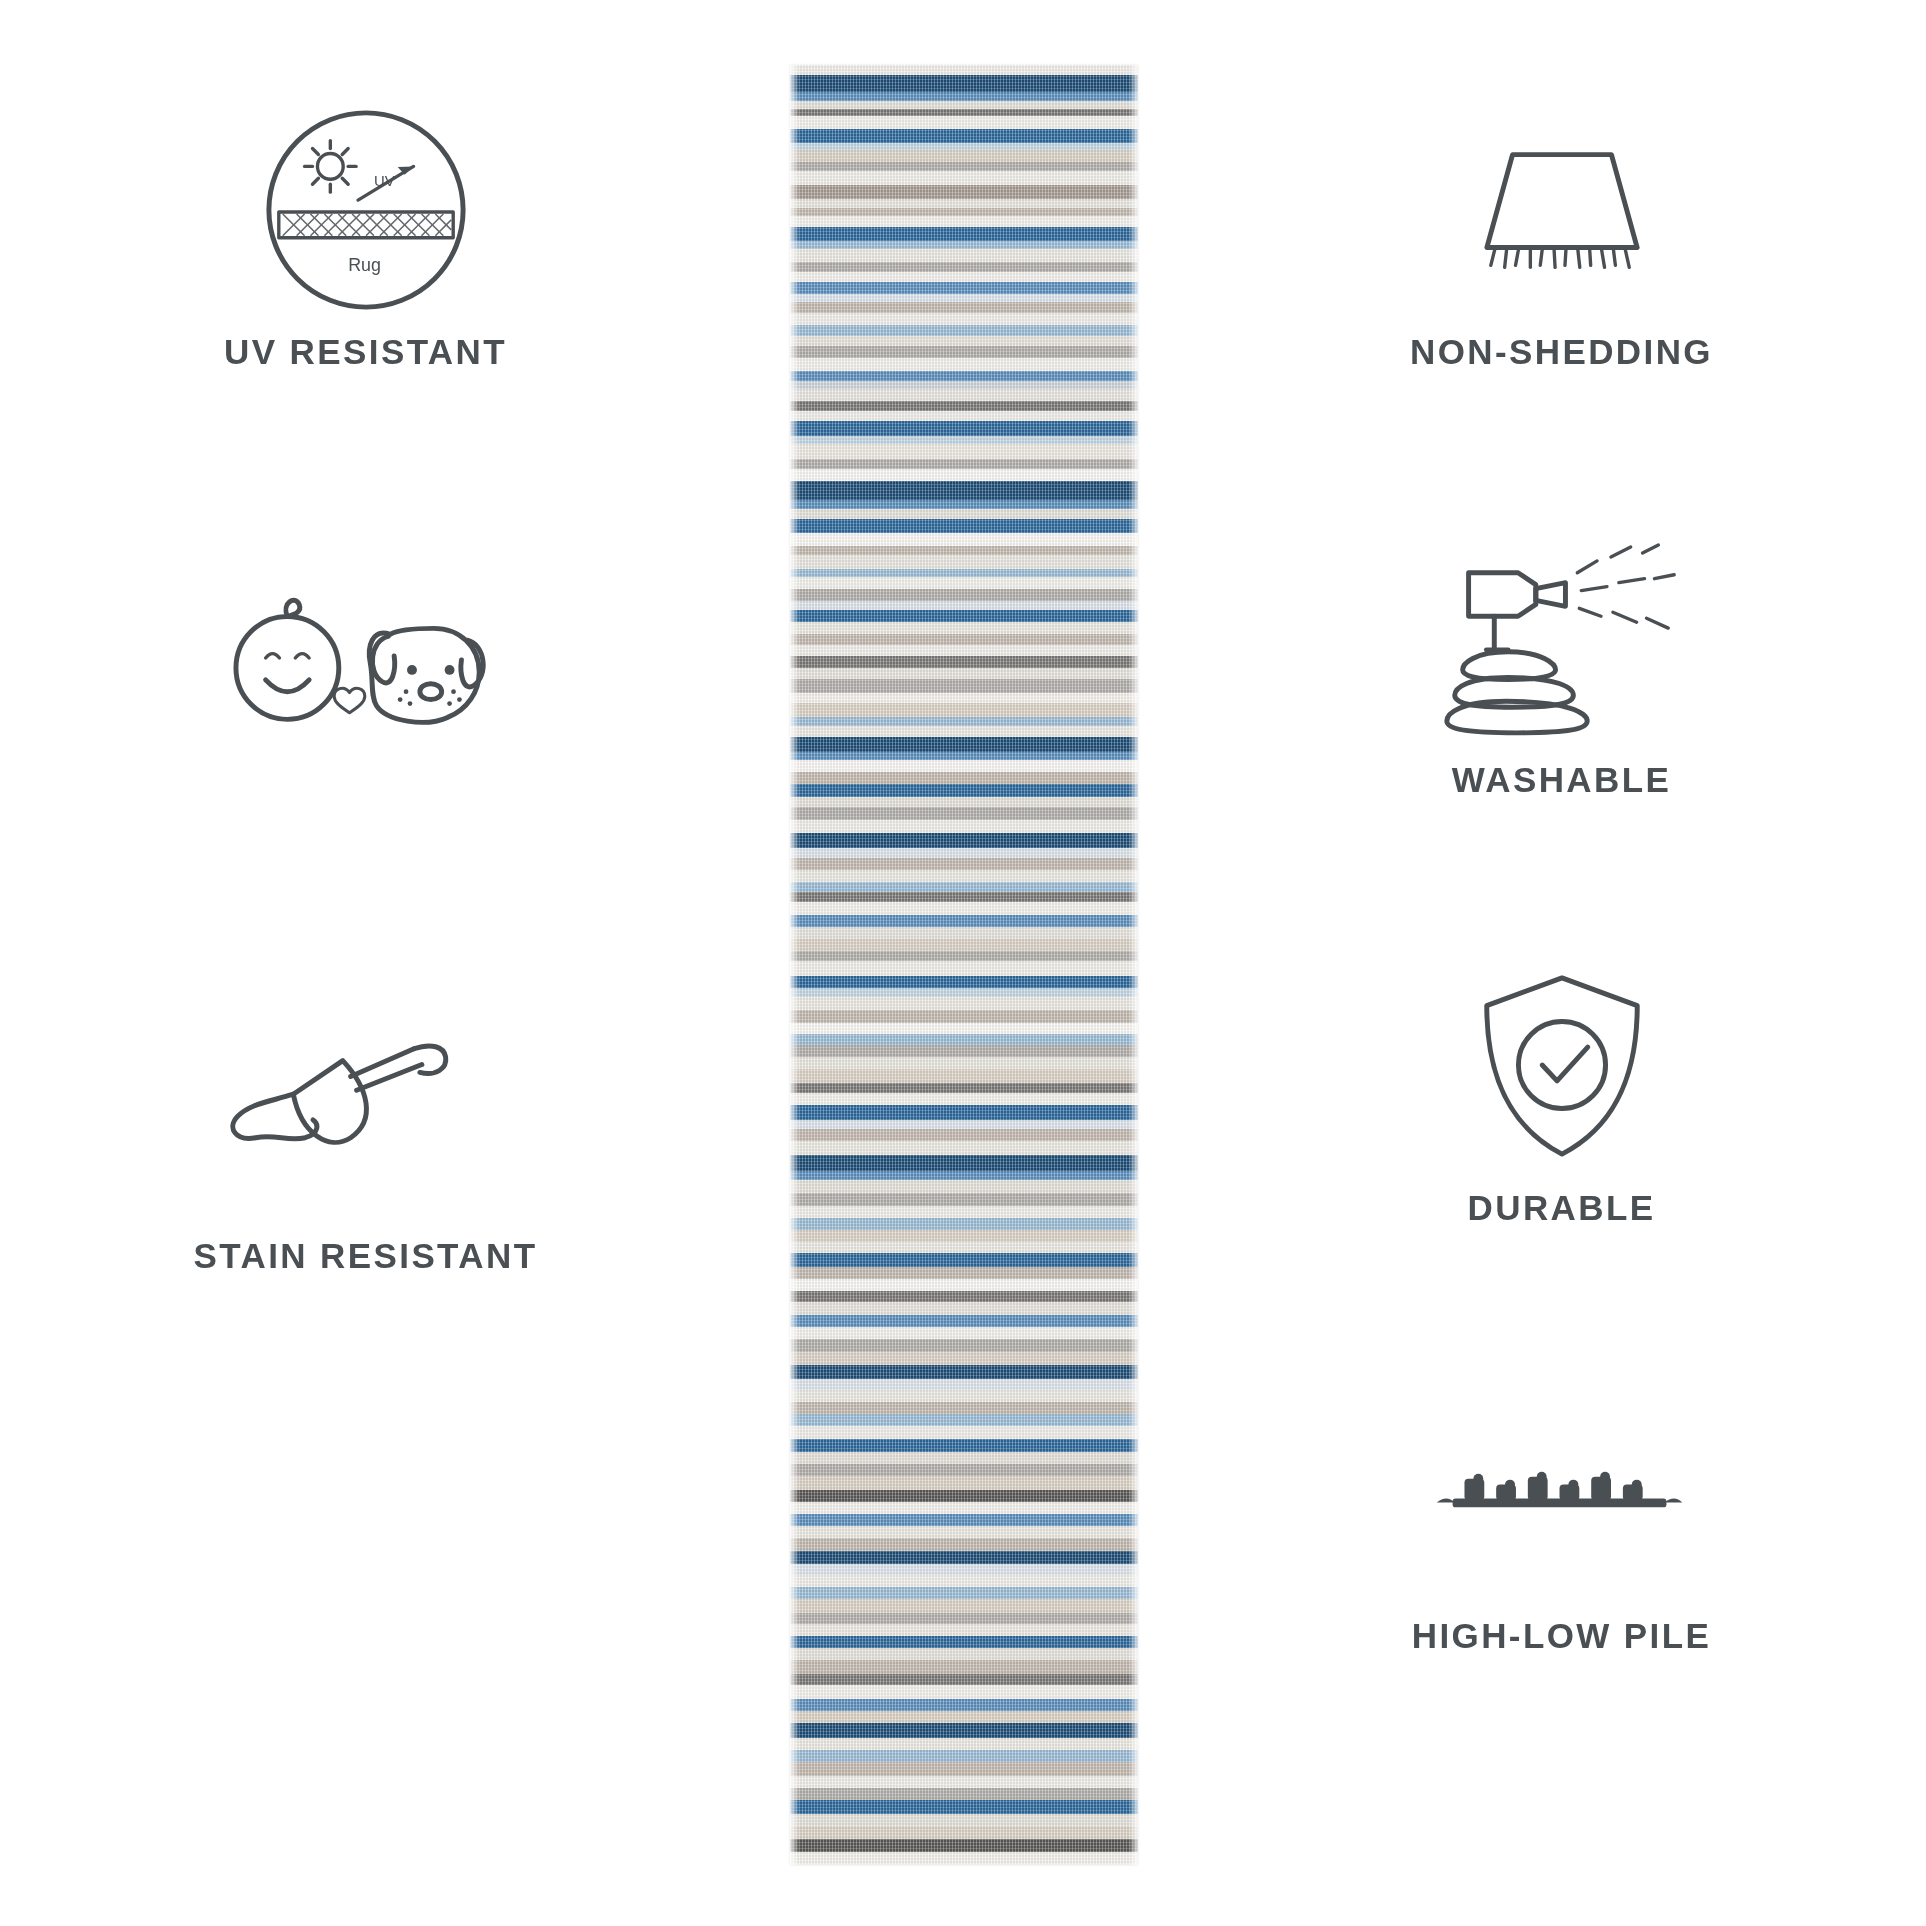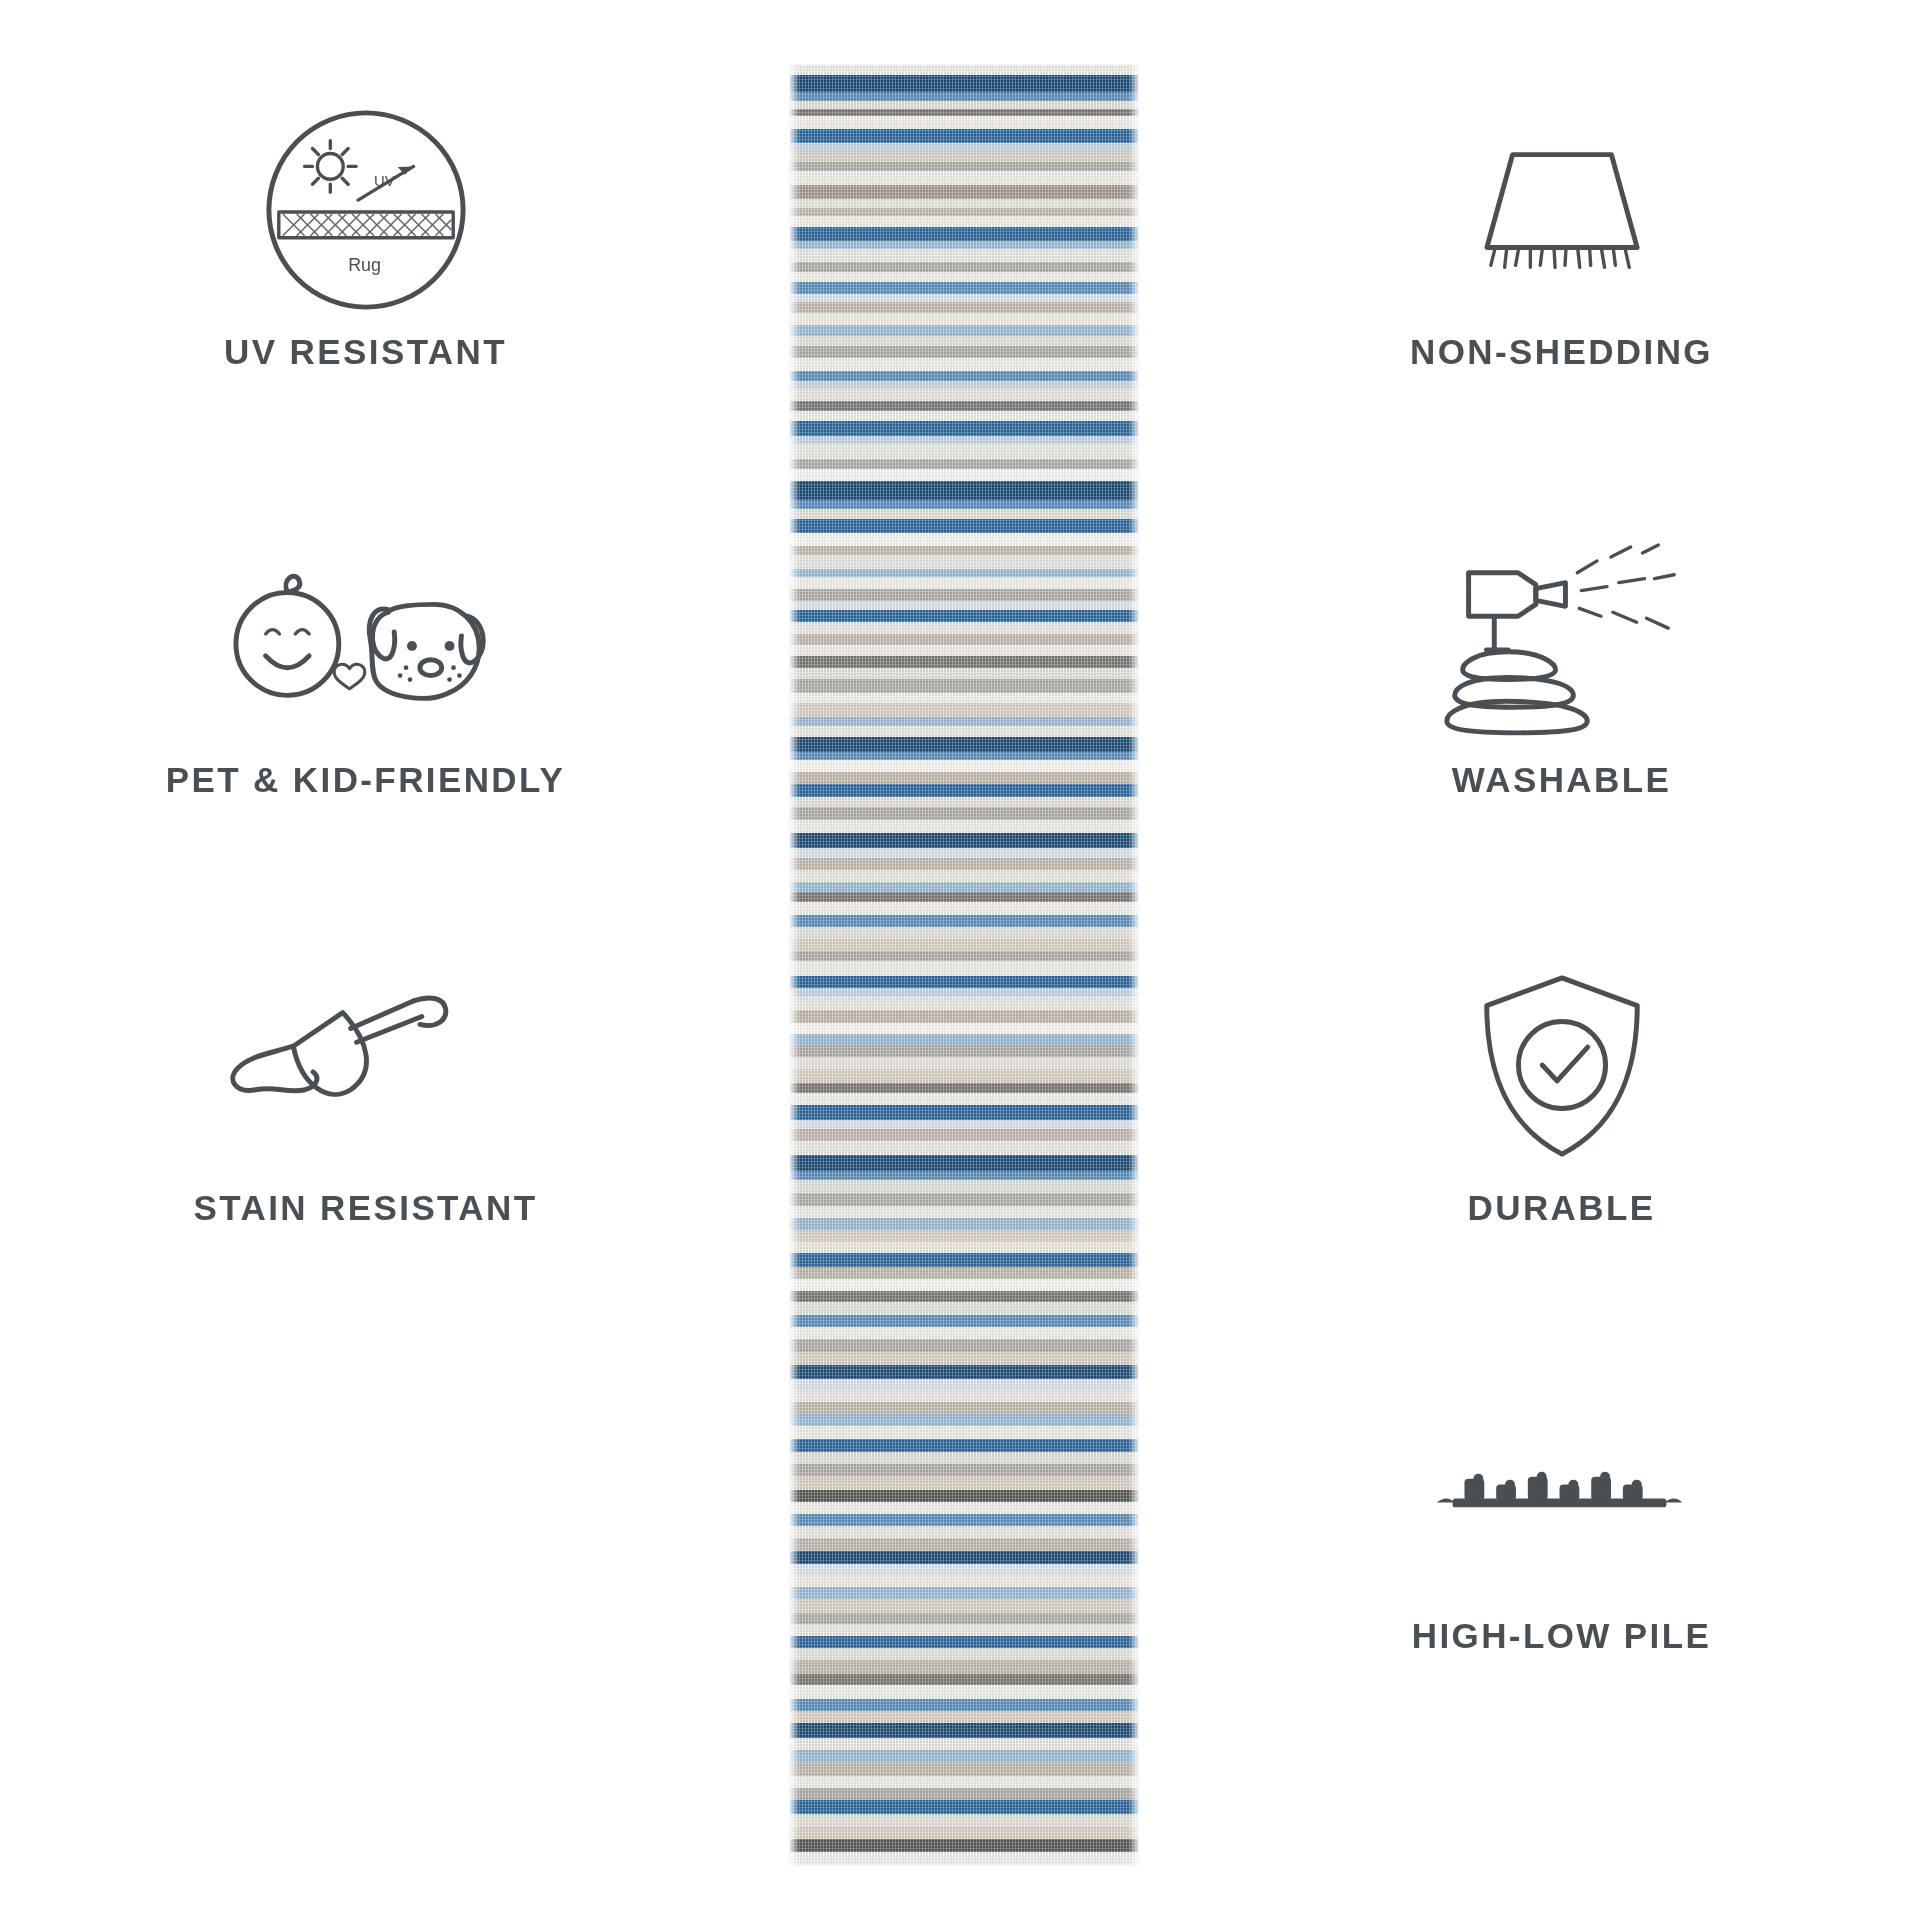--- a/index.html
+++ b/index.html
@@ -21,21 +21,21 @@
     grid-template-columns: 1fr 465px 1fr;
   }
   
   .col {
     display: flex;
     flex-direction: column;
     justify-content: flex-start;
     padding-top: 95px;
     box-sizing: border-box;
   }
-  .col-left { align-items: flex-start; }
+  .col-left { align-items: flex-start; gap: 24px; }
   .col-right { align-items: center; }
 
   .feature {
     width: 100%;
     height: 428px;
     display: flex;
     flex-direction: column;
     align-items: center;
     justify-content: flex-start;
     box-sizing: border-box;
@@ -196,21 +196,20 @@
             <ellipse class="stroke" cx="67" cy="92" rx="11" ry="8"></ellipse>
             <circle class="fillgray" cx="42" cy="92" r="2.4"></circle>
             <circle class="fillgray" cx="36" cy="100" r="2.4"></circle>
             <circle class="fillgray" cx="46" cy="104" r="2.4"></circle>
             <circle class="fillgray" cx="90" cy="92" r="2.4"></circle>
             <circle class="fillgray" cx="96" cy="100" r="2.4"></circle>
             <circle class="fillgray" cx="86" cy="104" r="2.4"></circle>
           </g>
         </svg>
       </div>
-      <div class="caption">PET &amp; KID-FRIENDLY</div>
     </div>
 
     <div class="feature">
       <div class="art">
         <svg width="327" height="178" viewBox="0 0 330 180">
 
           <path class="stroke" d="M92 70 L142 36 C168 64 176 96 150 114 C128 128 100 110 92 70 Z"></path>
 
           <path class="stroke" d="M150 52 L214 24"></path>
           <path class="stroke" d="M156 66 L222 40"></path>

